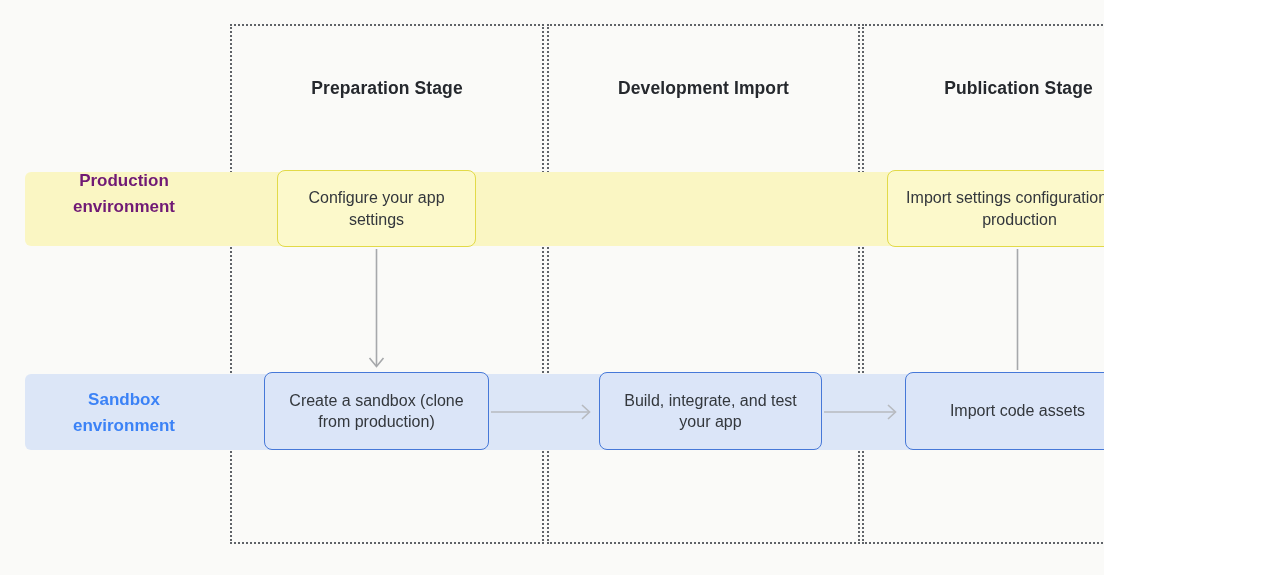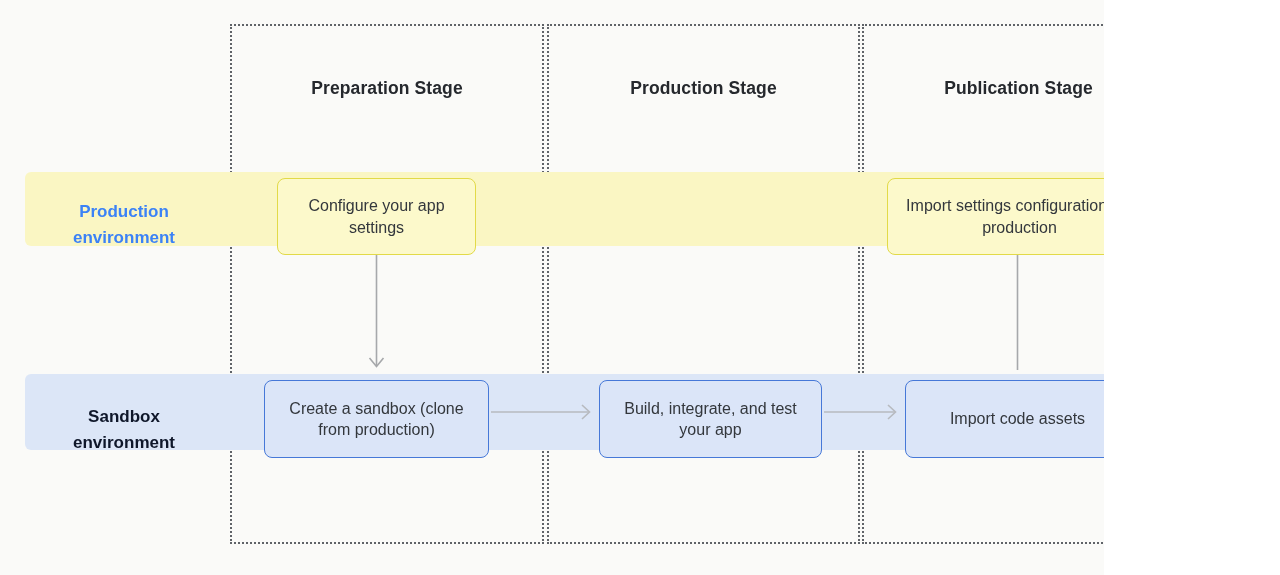--- a/index.html
+++ b/index.html
@@ -48,37 +48,36 @@
 
   .env-label {
     position: absolute;
     left: 39px;
     width: 170px;
     text-align: center;
     font-size: 17px;
     font-weight: bold;
     line-height: 26px;
   }
-  .env-label.production { top: 199px; color: #3b82f6; }
-  .env-label.sandbox    { top: 404px; color: #0f172a; }
+  .env-label.production { top: 168px; color: #701a75; }
+  .env-label.sandbox    { top: 387px; color: #3b82f6; }
 
   
   .node {
     position: absolute;
     box-sizing: border-box;
     border-radius: 8px;
     display: flex;
     align-items: center;
     justify-content: center;
     text-align: center;
     font-size: 16px;
     color: #33373c;
     line-height: 1.32;
     padding: 4px 10px;
-    margin-top: 8px;
   }
   .node.yellow {
     background: #fcf9cb;
     border: 1.5px solid #e2da48;
   }
   .node.blue {
     background: #dbe5f8;
     border: 1.5px solid #4678d8;
   }
   #node-configure { left: 277px; top: 170px; width: 199px; height: 77px; }
@@ -100,21 +99,21 @@
 </style>
 </head>
 <body>
 
 <div class="canvas">
 
   <div class="stage-col" id="col-preparation">
     <div class="stage-title">Preparation Stage</div>
   </div>
   <div class="stage-col" id="col-development">
-    <div class="stage-title">Production Stage</div>
+    <div class="stage-title">Development Import</div>
   </div>
   <div class="stage-col" id="col-publication">
     <div class="stage-title">Publication Stage</div>
   </div>
 
   <div class="env-band production"></div>
   <div class="env-band sandbox"></div>
 
   <div class="env-label production">
     <div>Production</div>

